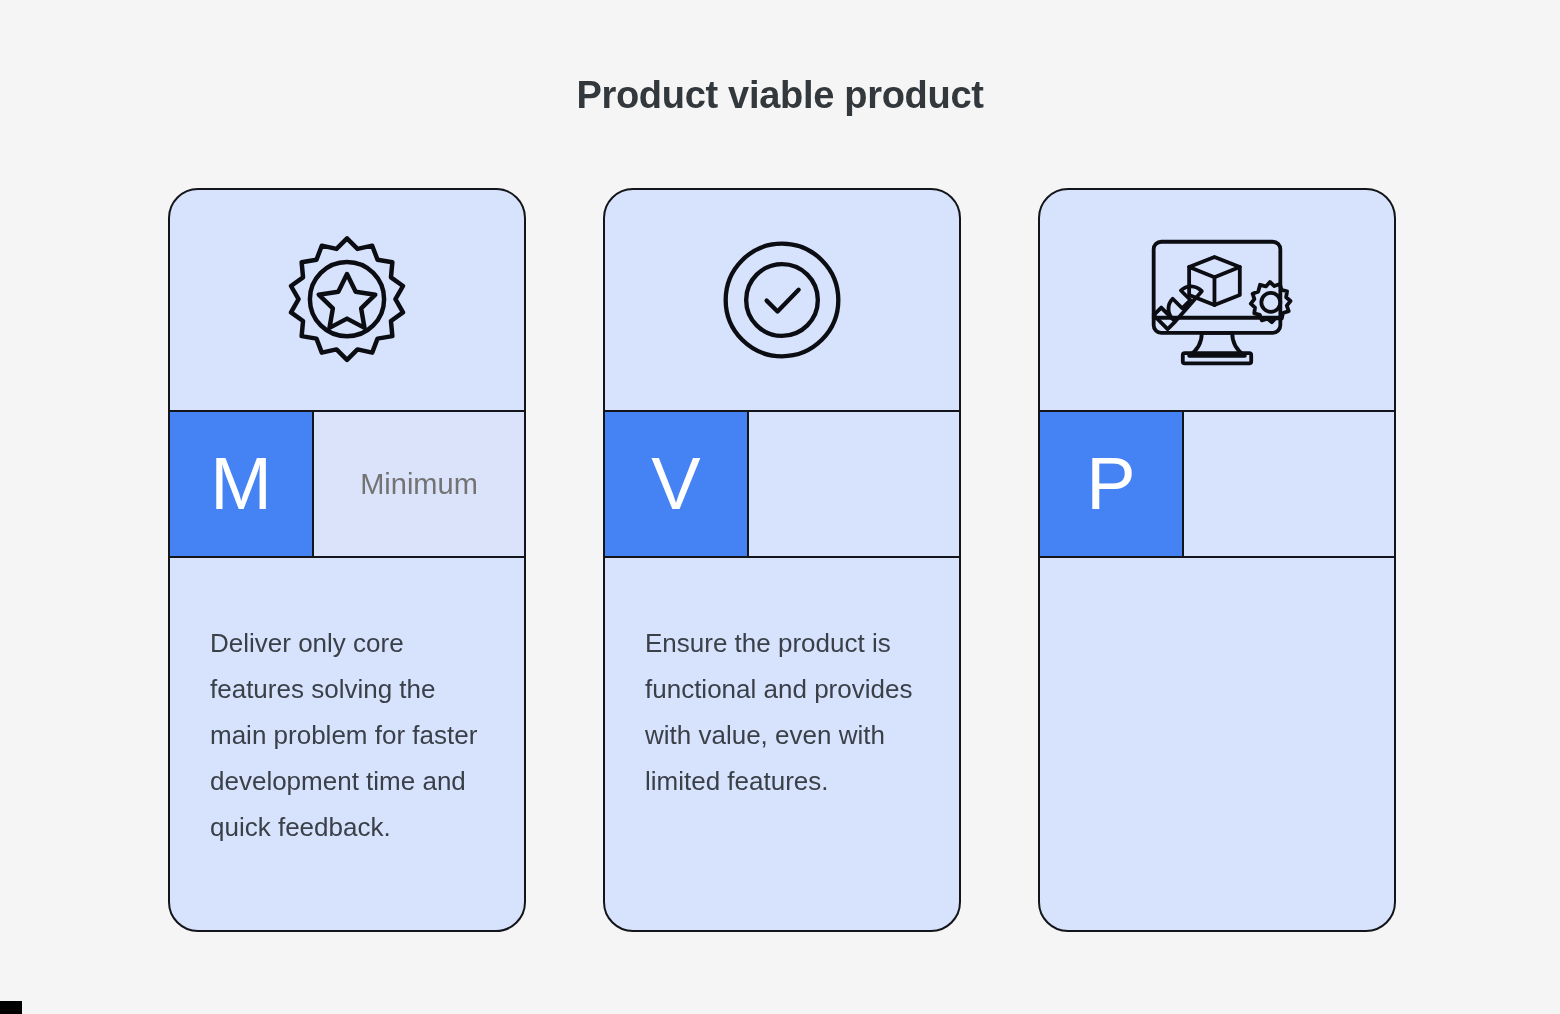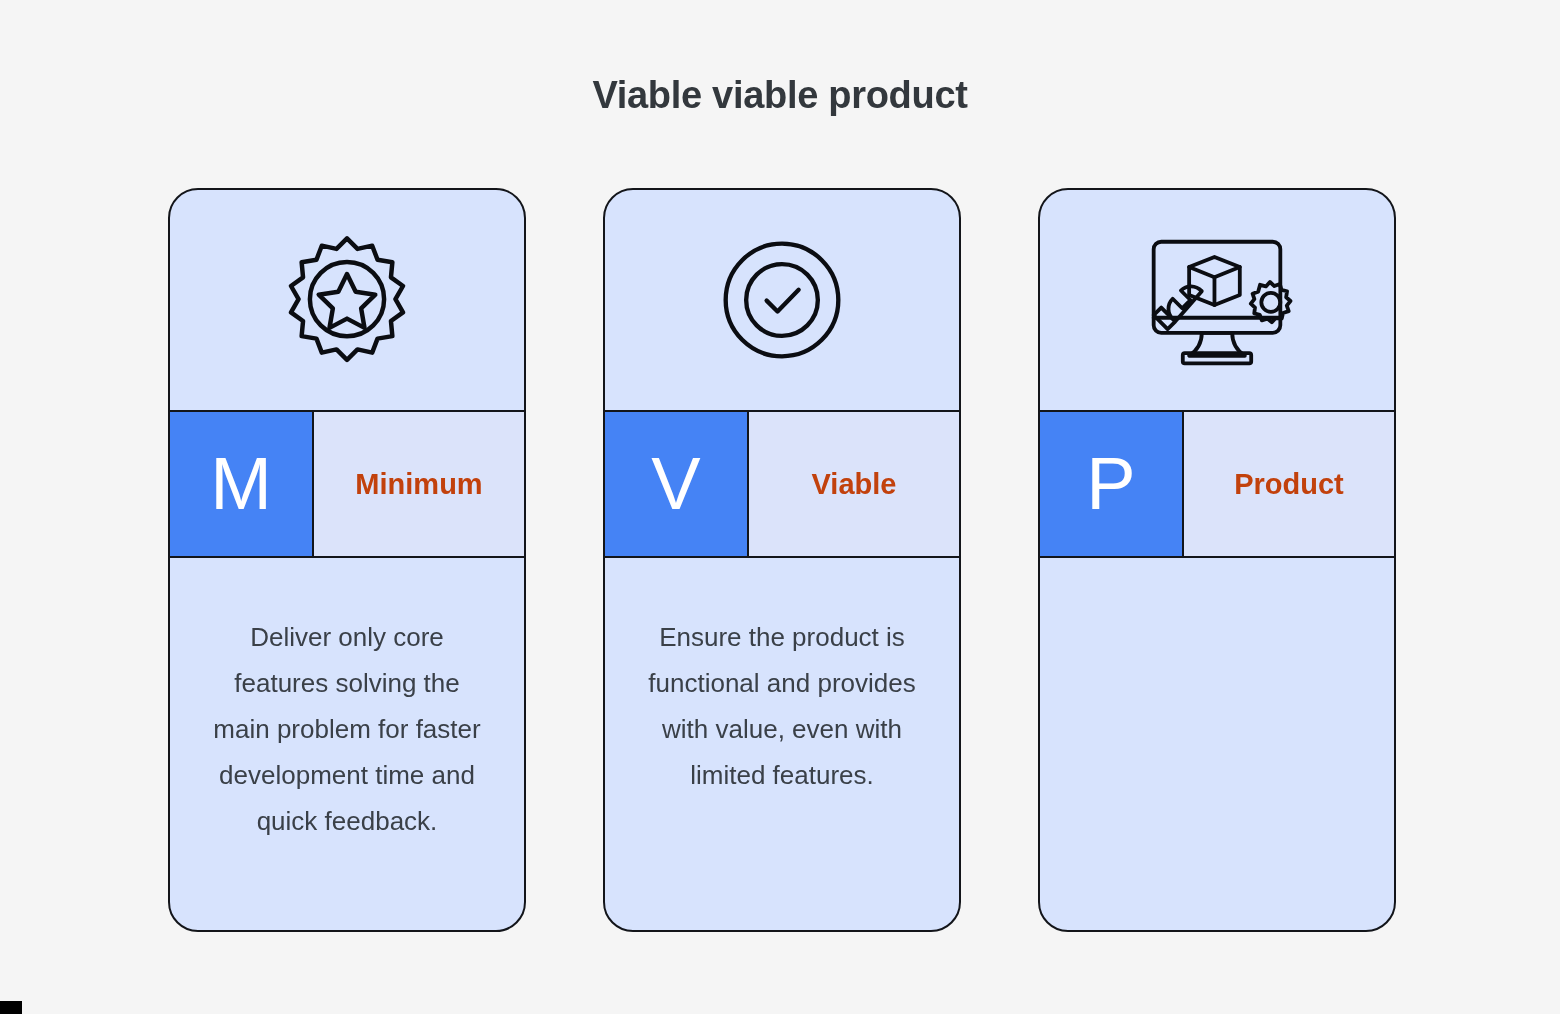--- a/index.html
+++ b/index.html
@@ -93,58 +93,57 @@
     border-right: 2px solid #13151a;
     box-sizing: border-box;
   }
   .band-label {
     flex: 1 1 auto;
     background: #dbe3fa;
     display: flex;
     align-items: center;
     justify-content: center;
     font-size: 29px;
-    font-weight: bold;
-    color: #c2410c;
+    font-weight: normal;
+    color: #737373;
     box-sizing: border-box;
   }
 
   
   .card-desc {
     flex: 1 1 auto;
     display: flex;
     align-items: flex-start;
     justify-content: center;
     padding: 48px 26px 0 26px;
     box-sizing: border-box;
   }
   .card-desc p {
-    margin: 8px;
-    text-align: center;
+    margin: 14px;
     font-size: 26px;
     line-height: 46px;
     color: #3a4048;
     font-weight: 400;
   }
 
   .corner-mark {
     position: absolute;
     left: 0;
     bottom: 0;
     width: 22px;
     height: 13px;
     background: #000000;
   }
 </style>
 </head>
 <body>
 
 <div class="page">
 
-  <div class="page-title">Viable viable product</div>
+  <div class="page-title">Product viable product</div>
 
   <div class="cards">
 
     <div class="card">
 
       <div class="card-icon-area">
         <span>
           <svg width="140" height="140" viewBox="0 0 100 100" fill="none" stroke="#0b0d12" stroke-width="3.2" stroke-linejoin="round" stroke-linecap="round">
             <path d="M50 6
                      L57.5 13.5 L68 11.2 L71.8 21.2 L82.4 23 L81.4 33.8 L90 40 L84.6 49.4
@@ -175,21 +174,20 @@
           <svg width="128" height="128" viewBox="0 0 100 100" fill="none" stroke="#0b0d12" stroke-width="3.4" stroke-linejoin="round" stroke-linecap="round">
             <circle cx="50" cy="50" r="44"></circle>
             <circle cx="50" cy="50" r="28"></circle>
             <path d="M38 50.5 L46.5 59 L63 42"></path>
           </svg>
         </span>
       </div>
 
       <div class="card-band">
         <div class="band-letter">V</div>
-        <div class="band-label">Viable</div>
       </div>
 
       <div class="card-desc">
         <p>Ensure the product is functional and provides with value, even with limited features.</p>
       </div>
     </div>
 
     <div class="card">
 
       <div class="card-icon-area">
@@ -216,21 +214,20 @@
                        L95.4 68.1 L93.8 63.7 L89.4 62.6 L90 58 L86.7 54.9 L89.5 51.3
                        L88.1 47 L92.5 45.4 Z"></path>
               <circle cx="102.5" cy="53.8" r="7.5"></circle>
             </g>
           </svg>
         </span>
       </div>
 
       <div class="card-band">
         <div class="band-letter">P</div>
-        <div class="band-label">Product</div>
       </div>
 
     </div>
 
   </div>
 
   <div class="corner-mark"></div>
 
 </div>
 

